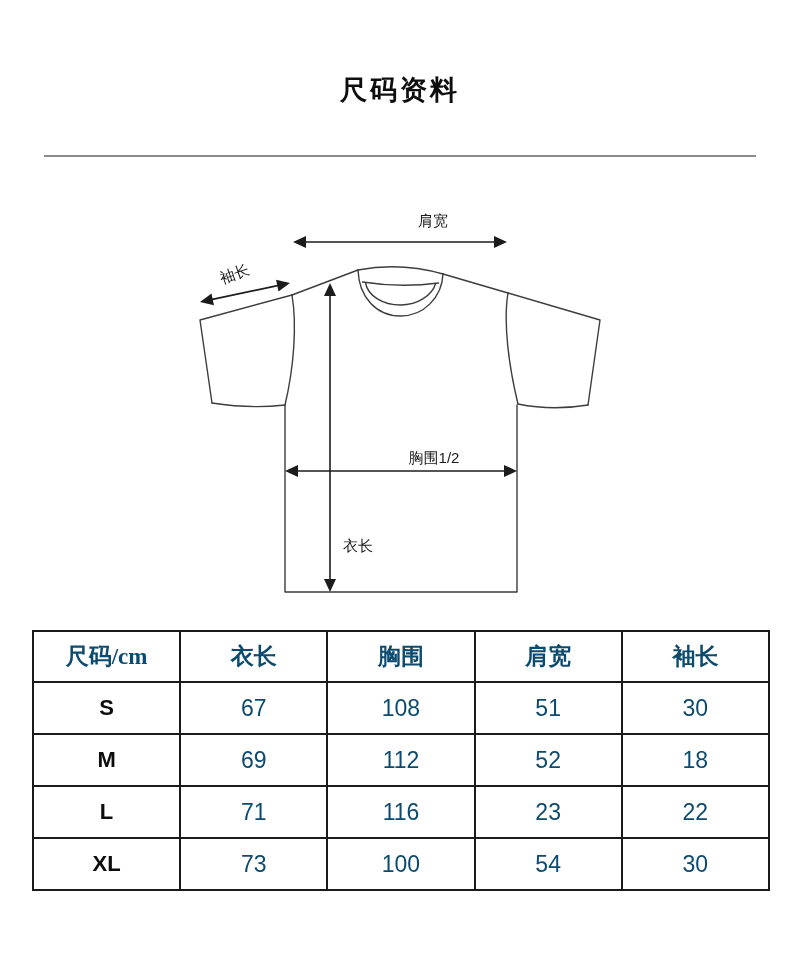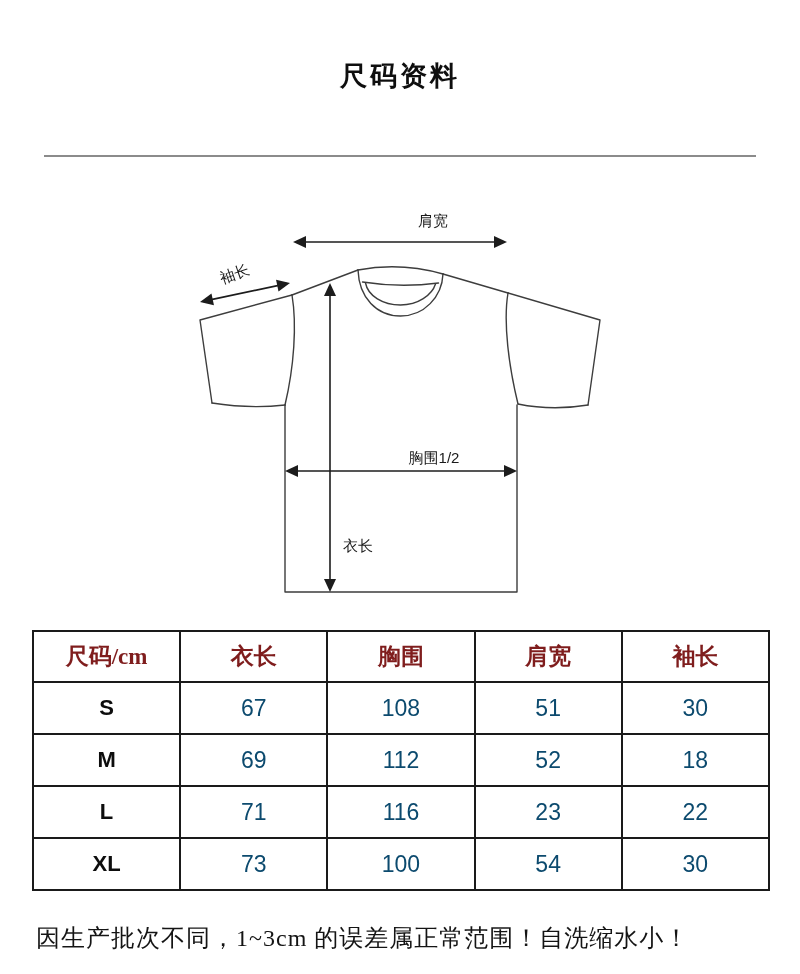--- a/index.html
+++ b/index.html
@@ -11,21 +11,21 @@
 
   
   .header { position:absolute; top:50px; left:0; width:100%; text-align:center; }
   .title {
     display:inline-block; font-family:"DejaVu Sans", sans-serif;
     font-size:42px; font-weight:bold; line-height:1.0; color:#0b0b0b;
     transform:scaleX(0.66); transform-origin:50% 50%; letter-spacing:-1px;
     white-space:nowrap;
   }
   .subtitle {
-    margin-top:8px; font-family:"DejaVu Sans", sans-serif;
+    margin-top:22px; font-family:"DejaVu Sans", sans-serif;
     font-size:27px; font-weight:bold; letter-spacing:3px; color:#0e0e0e;
   }
   .divider {
     position:absolute; top:155px; left:44px; width:712px; height:2px;
     background:#8b8b8b;
   }
 
   
   .diagram { position:absolute; left:170px; top:195px; }
   .shirt-line { fill:none; stroke:#3d3d3d; stroke-width:1.4; stroke-linejoin:round; stroke-linecap:round; }
@@ -34,21 +34,21 @@
   .diagram-label { font-family:"Liberation Sans", sans-serif; font-size:15px; fill:#1a1a1a; }
 
   
   .size-table {
     position:absolute; left:32px; top:630px; width:738px;
     border-collapse:collapse; table-layout:fixed; text-align:center;
   }
   .size-table th, .size-table td { border:2px solid #1a1a1a; vertical-align:middle; }
   .size-table th {
     height:51px; font-family:"Liberation Serif", serif;
-    font-size:23px; font-weight:bold; color:#7f1d1d;
+    font-size:23px; font-weight:bold; color:#0c4a6e;
   }
   .size-table td { height:52px; font-size:23px; color:#0c4a6e; }
   .size-table td.size-cell { font-weight:bold; font-size:22px; color:#0d0d0d; }
 
   
   .footer-note {
     position:absolute; left:36px; top:922px; width:740px;
     font-family:"Liberation Serif", serif; font-size:24px; color:#141414;
     letter-spacing:1px; white-space:nowrap;
   }
@@ -150,15 +150,14 @@
       <tr>
         <td class="size-cell">XL</td>
         <td>73</td>
         <td>100</td>
         <td>54</td>
         <td>30</td>
       </tr>
     </tbody>
   </table>
 
-  <div class="footer-note">因生产批次不同，1~3cm 的误差属正常范围！自洗缩水小！</div>
 
 </div>
 
 </body></html>

